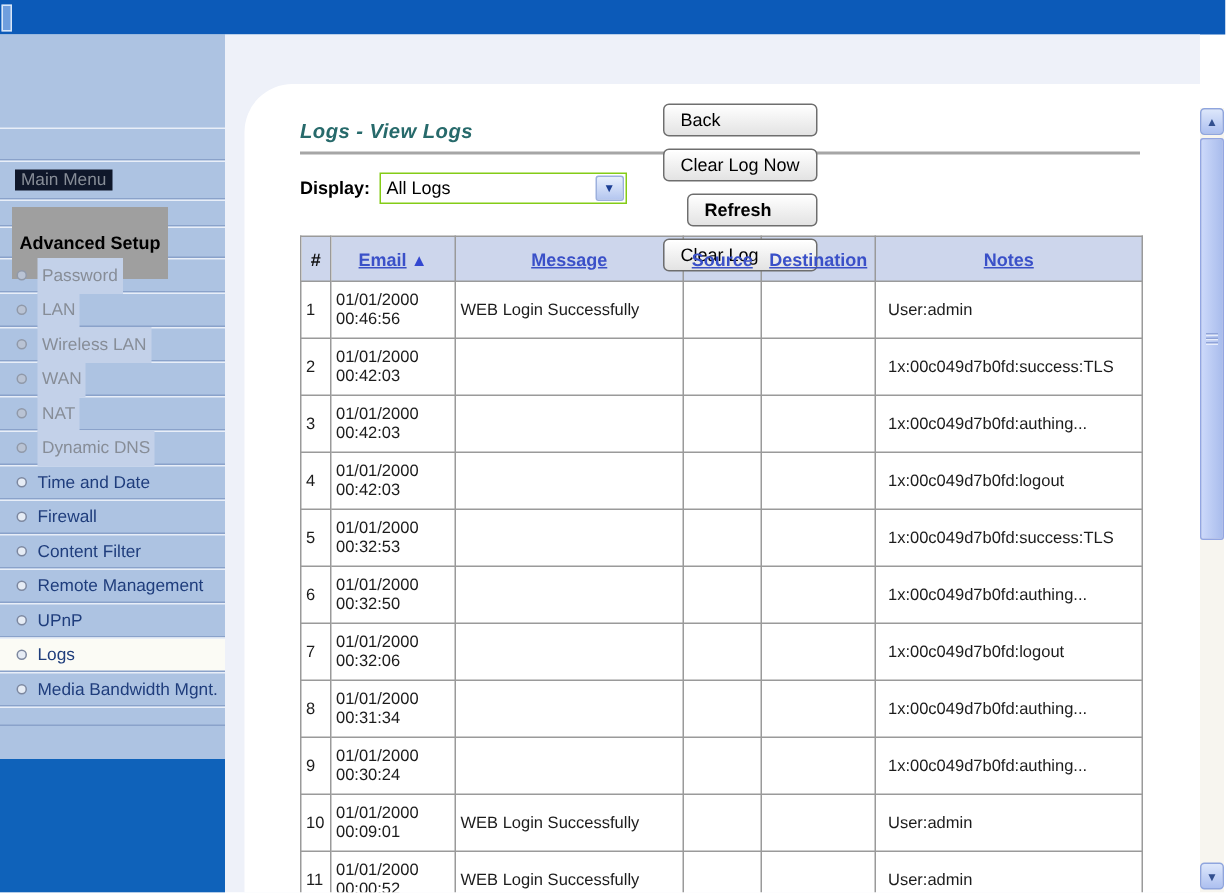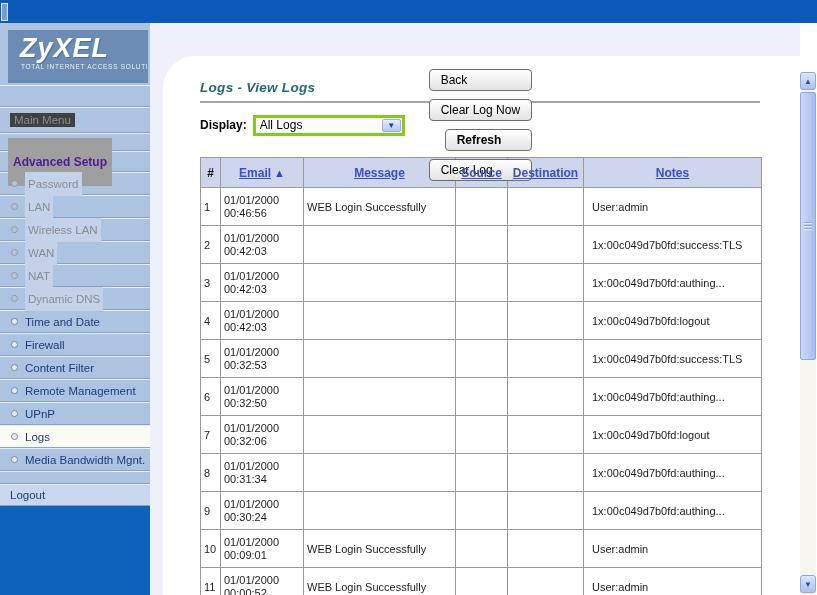--- a/index.html
+++ b/index.html
@@ -19,43 +19,43 @@
   .menu{position:absolute;top:62px;left:0;width:150px;}
   .menu-row{box-sizing:border-box;display:flex;align-items:center;border-top:1px solid #e8eef8;border-bottom:1px solid #8aa2ca;}
   .row-spacer-a{height:22px;}
   .row-mainmenu{height:26px;}
   .row-spacer-b{height:18px;}
   .row-section{height:21px;}
   .row-item{height:23px;}
   .row-spacer-c{height:13px;}
   .row-logout{height:22px;background:#c9d7ee;}
   .row-item.selected{background:#fbfbf5;}
-  .mainmenu-label{margin-left:10px;font-size:11.5px;color:#878d97;background:#404040;padding:1px 4px;}
-  .section-label{margin-left:8px;font-size:12px;font-weight:bold;color:#4c1d95;background:#9f9f9f;padding:17px 5px;}
+  .mainmenu-label{margin-left:10px;font-size:11.5px;color:#878d97;background:#0f172a;padding:1px 4px;}
+  .section-label{margin-left:8px;font-size:12px;font-weight:bold;color:#000000;background:#9f9f9f;padding:17px 5px;}
   .bullet{width:7px;height:7px;border-radius:50%;margin:0 7px 0 11px;border:1px solid #7d88a0;background:#e6ecf5;box-sizing:border-box;flex:0 0 auto;}
   .row-item.dim .bullet{background:#b9c3d4;border-color:#9099a9;}
   .item-label{font-size:11.5px;color:#1f3d7c;white-space:nowrap;}
   .row-item.dim .item-label{color:#878d97;background:#c3d1e9;padding:6px 3px;text-align:center;}
   .logout-label{margin-left:10px;font-size:11.5px;color:#1f3d7c;}
   .sidebar-footer{position:absolute;left:0;bottom:0;width:150px;height:89px;background:#0f62ba;}
 
   
   .main{position:absolute;left:150px;top:23px;width:650px;height:572px;background:#eef1f9;}
   .band{position:absolute;left:0;top:0;width:650px;height:35px;
     background:repeating-linear-gradient(90deg,#d8dff2 0,#d8dff2 2px,#eef1fa 2px,#eef1fa 4px);}
   .band-link{position:absolute;top:12px;font-size:12px;font-weight:bold;color:#16399e;letter-spacing:.4px;text-shadow:1px 1px 0 rgba(255,255,255,.55);cursor:pointer;}
   .band-link.sitemap{left:495px;}
   .band-link.help{left:595px;}
   .panel{position:absolute;left:13px;top:33px;width:637px;height:539px;background:#ffffff;border-top-left-radius:32px;overflow:hidden;}
   .panel-inner{padding-left:37px;}
   .page-title{margin-top:24px;font-size:13.5px;font-weight:bold;font-style:italic;color:#276a6b;letter-spacing:.3px;}
   .rule{margin-top:6px;width:560px;border-top:2px solid #a6a6a6;height:0;}
   .controls{margin-top:10px;height:24px;display:flex;align-items:center;}
   .display-label{font-size:12px;font-weight:bold;color:#000;}
-  .select{margin-left:6px;width:152px;height:21px;box-sizing:border-box;border:3px solid #84cc16;background:#fff;position:relative;display:flex;align-items:center;cursor:pointer;}
+  .select{margin-left:6px;width:165px;height:21px;box-sizing:border-box;border:1px solid #84cc16;background:#fff;position:relative;display:flex;align-items:center;cursor:pointer;}
   .select-value{font-size:12px;padding-left:4px;color:#000;}
   .select-btn{position:absolute;right:1px;top:1px;bottom:1px;width:17px;background:linear-gradient(#e7effd,#b4c6ef);border:1px solid #9cb0dd;border-radius:2px;display:flex;align-items:center;justify-content:center;font-size:8px;color:#1c3f94;}
   .btns{margin-left:24px;display:flex;gap:8px;flex-direction:column;}
   .btn{height:22px;padding:0 11px;border:1px solid #6e6e6e;border-radius:4px;background:linear-gradient(#ffffff,#e3e3e3);font-family:"Liberation Sans",sans-serif;font-size:12px;color:#000;display:flex;align-items:center;cursor:pointer;box-shadow:inset 0 1px 0 #fff;}
   .btn.refresh{margin-left:16px;font-weight:bold;}
 
   
   table.log-table{margin-top:20px;border-collapse:collapse;table-layout:fixed;}
   .log-table th,.log-table td{border:1px solid #9a9a9a;overflow:hidden;}
   .log-table th{background:#cdd6ec;height:27px;font-size:12px;font-weight:bold;color:#3a50c8;text-align:center;}
@@ -79,24 +79,20 @@
   .thumb-grip i{display:block;height:1px;background:#8fa3d8;border-bottom:1px solid #e7edfb;margin-bottom:1px;}
 </style>
 </head>
 <body>
 
 <div class="topbar">
   <div class="topbar-chip"></div>
 </div>
 
 <div class="sidebar">
-  <div class="logo">
-    <div class="logo-brand">ZyXEL</div>
-    <div class="logo-tagline">TOTAL INTERNET ACCESS SOLUTION</div>
-  </div>
   <div class="menu">
     <div class="menu-row row-spacer-a"></div>
     <div class="menu-row row-mainmenu">
       <span class="mainmenu-label">Main Menu</span>
     </div>
     <div class="menu-row row-spacer-b"></div>
     <div class="menu-row row-section">
       <span class="section-label">Advanced Setup</span>
     </div>
     <div id="sidebar-items">
@@ -147,23 +143,20 @@
         <div class="menu-row row-item selected">
     <span class="bullet"></span>
     <span class="item-label">Logs</span>
   </div>
         <div class="menu-row row-item">
     <span class="bullet"></span>
     <span class="item-label">Media Bandwidth Mgnt.</span>
   </div>
       </div>
     <div class="menu-row row-spacer-c"></div>
-    <div class="menu-row row-logout">
-      <span class="logout-label">Logout</span>
-    </div>
   </div>
   <div class="sidebar-footer"></div>
 </div>
 
 <div class="main">
   <div class="panel">
     <div class="panel-inner">
       <div class="page-title">Logs - View Logs</div>
       <div class="rule"></div>
       <div class="controls">

